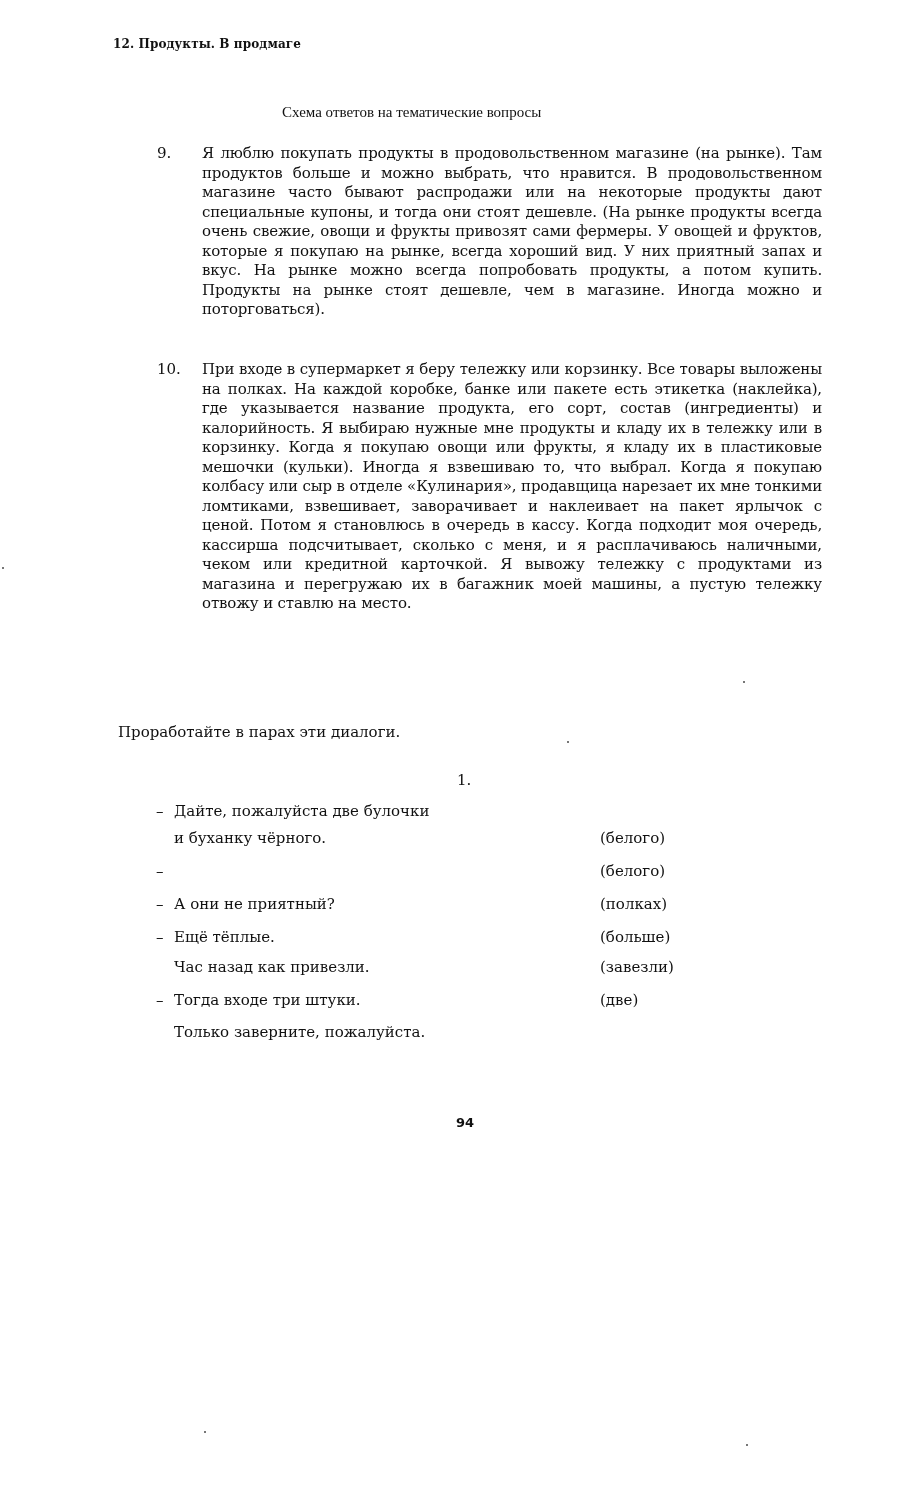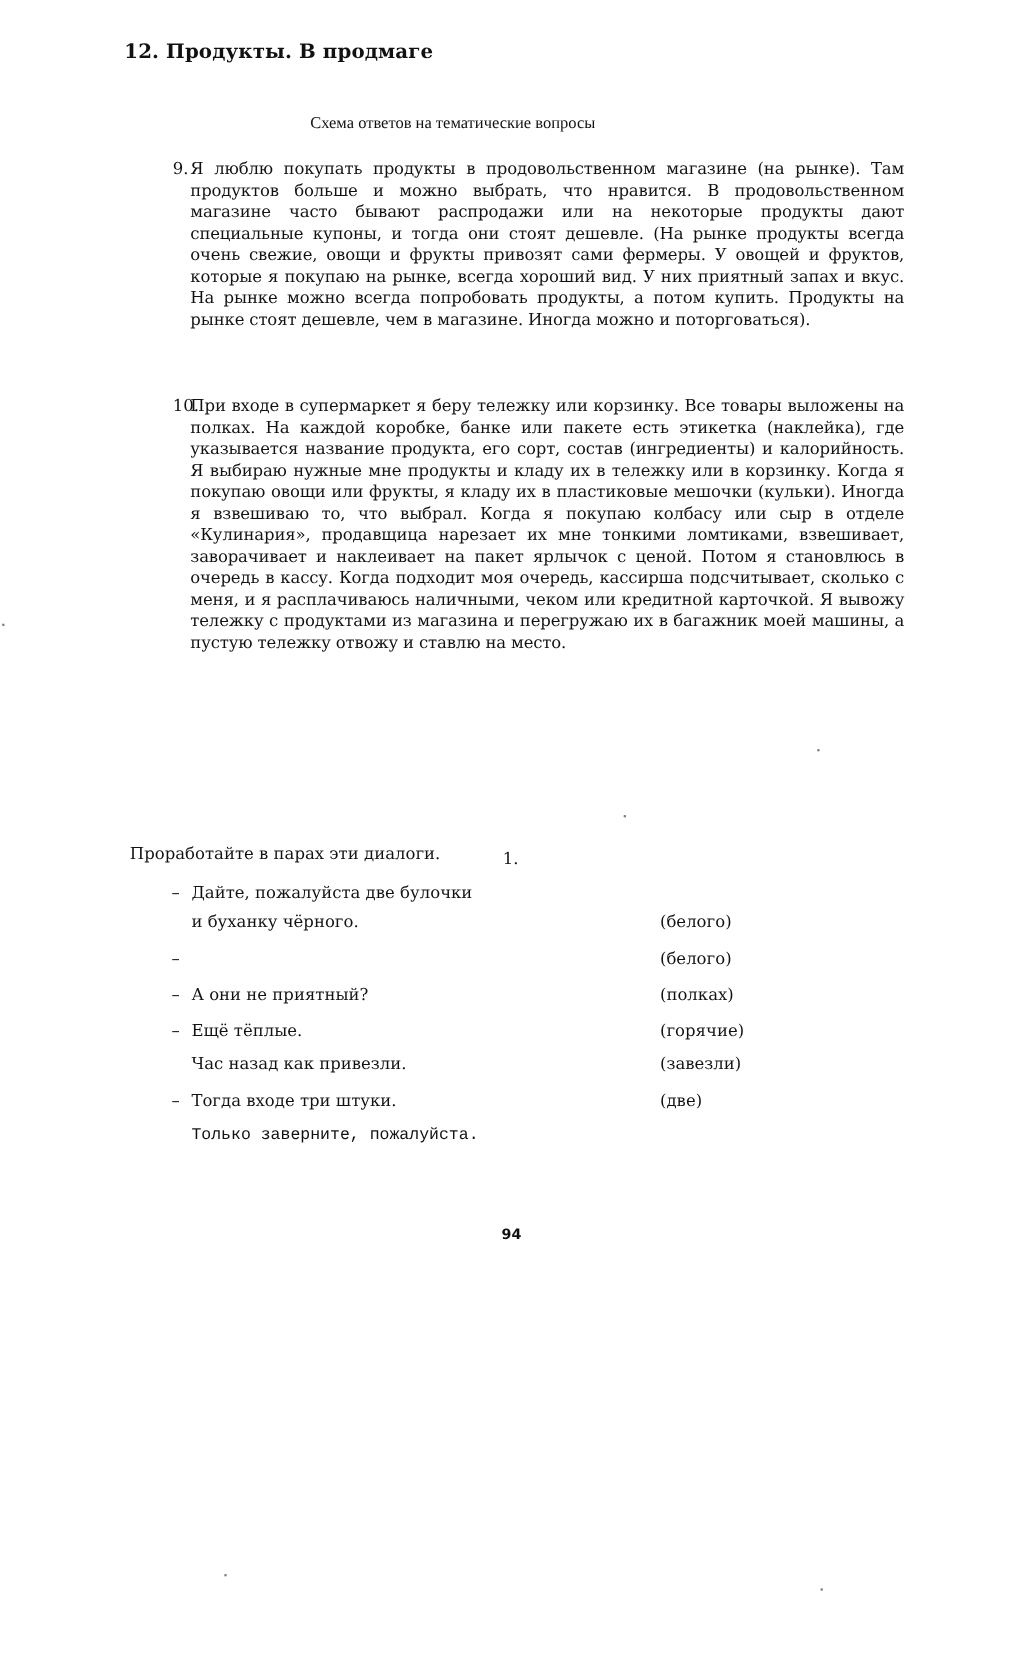--- a/index.html
+++ b/index.html
@@ -12,21 +12,21 @@
       height: 1512px;
       position: relative;
       overflow: hidden;
       font-family: "DejaVu Serif", "Liberation Serif", serif;
       color: #111111;
     }
     .running-header {
       position: absolute;
       left: 113px;
       top: 37px;
-      font-size: 18px;
+      font-size: 12px;
       font-weight: bold;
       letter-spacing: 0.1px;
     }
     .section-title {
       position: absolute;
       left: 282px;
       top: 104px;
       font-size: 15px;
       white-space: nowrap;
       font-family: Liberation Serif, serif;
@@ -37,33 +37,32 @@
       width: 665px;
       font-size: 15px;
       line-height: 19.5px;
     }
     .answer .num {
       position: absolute;
       left: 0;
       top: 0;
     }
     .answer .body {
-      margin-left: 16px;
+      margin-left: 45px;
       text-align: justify;
       text-align-last: left;
       letter-spacing: -0.15px;
     }
     #answer-9 { top: 144px; }
     #answer-10 { top: 360px; }
     .instruction {
       position: absolute;
       left: 118px;
       top: 723px;
       font-size: 15px;
-      margin-top: 44px;
     }
     .dialogue-num {
       position: absolute;
       left: 457px;
       top: 771px;
       font-size: 15px;
     }
     .dialogue-line {
       position: absolute;
       left: 156px;
@@ -143,33 +142,33 @@
       <span class="alt">(белого)</span>
     </div>
     <div class="dialogue-line" style="top:895px;">
       <span class="dash">–</span>
       <span class="text">А они не приятный?</span>
       <span class="alt">(полках)</span>
     </div>
     <div class="dialogue-line" style="top:928px;">
       <span class="dash">–</span>
       <span class="text">Ещё тёплые.</span>
-      <span class="alt">(горячие)</span>
+      <span class="alt">(больше)</span>
     </div>
     <div class="dialogue-line" style="top:958px;">
       <span class="dash"></span>
       <span class="text">Час назад как привезли.</span>
       <span class="alt">(завезли)</span>
     </div>
     <div class="dialogue-line" style="top:991px;">
       <span class="dash">–</span>
       <span class="text">Тогда входе три штуки.</span>
       <span class="alt">(две)</span>
     </div>
-    <div class="dialogue-line" style="top:1023px;font-family:Liberation Mono, monospace;">
+    <div class="dialogue-line" style="top:1023px;">
       <span class="dash"></span>
       <span class="text">Только заверните, пожалуйста.</span>
       <span class="alt"></span>
     </div>
   </div>
 
   <div class="page-number">94</div>
 
   <div class="speck" style="left:2px;top:567px;"></div>
   <div class="speck" style="left:743px;top:681px;"></div>

